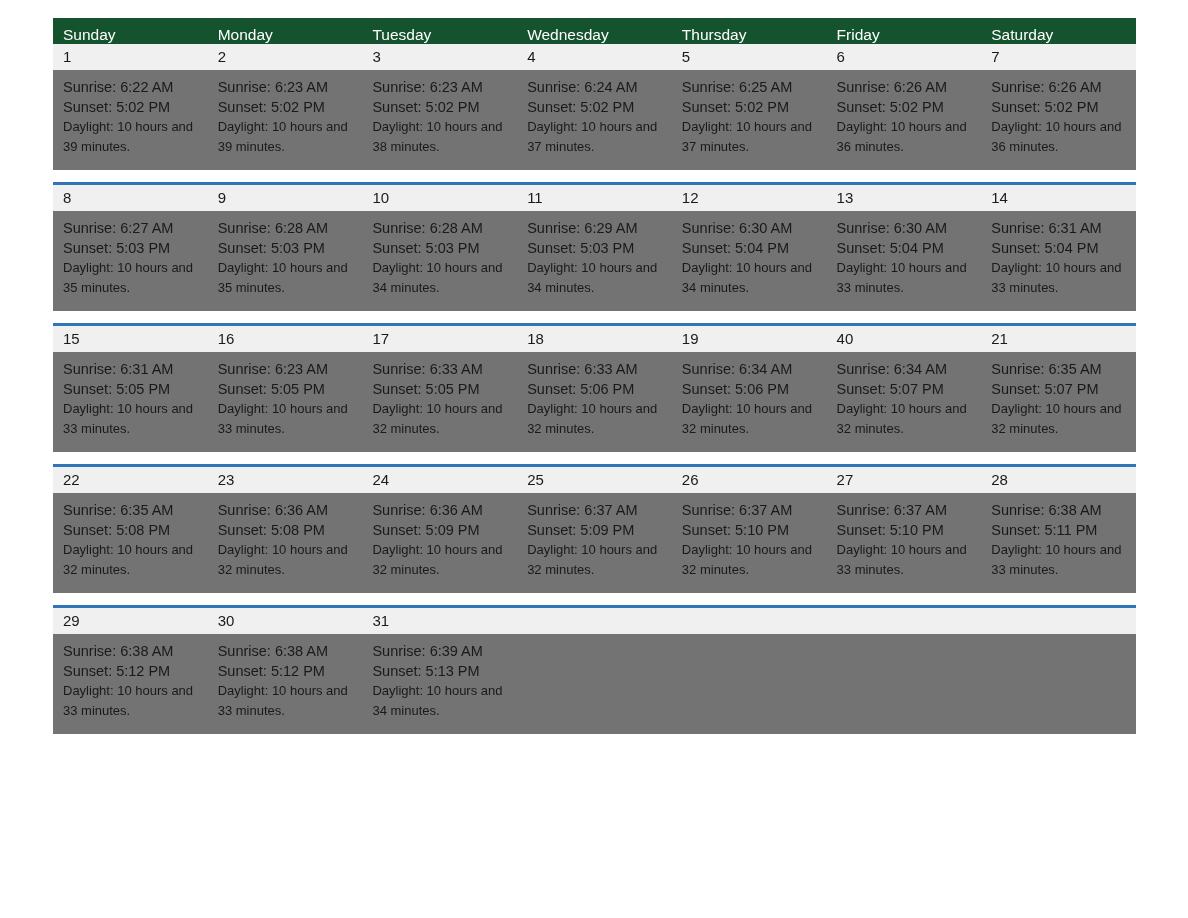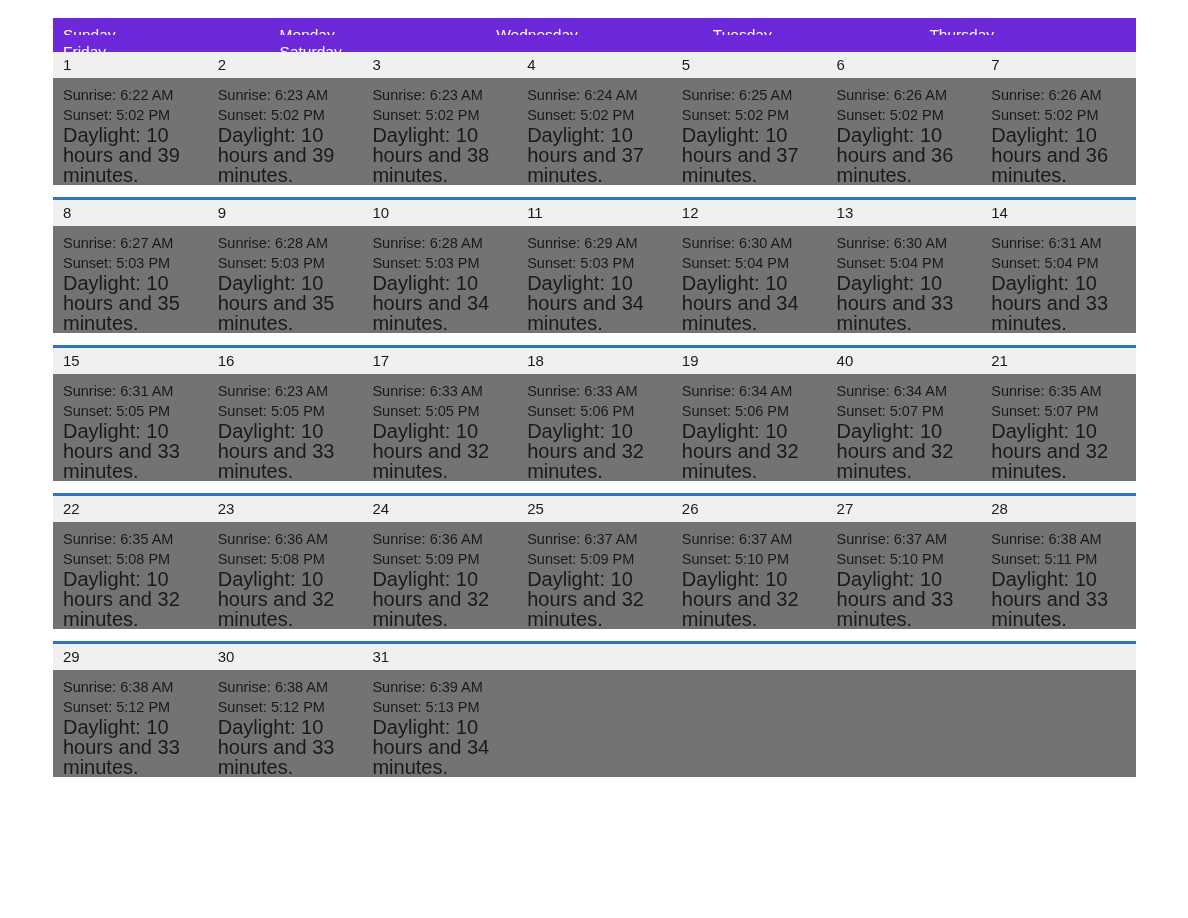--- a/index.html
+++ b/index.html
@@ -89,23 +89,23 @@
     white-space: nowrap;
   }
 
   
   .calendar {
     margin: 18px 52px 0 53px;
     width: 1083px;
   }
   .dow-row {
     display: grid;
-    grid-template-columns: repeat(5, 1fr);
-    background: #6d28d9;
-    height: 34px;
+    grid-template-columns: repeat(7, 1fr);
+    background: #14532d;
+    height: 26px;
   }
   .dow {
     color: #ffffff;
     font-size: 15.5px;
     line-height: 34px;
     padding-left: 10px;
     white-space: nowrap;
     overflow: hidden;
   }
 
@@ -139,38 +139,38 @@
     padding: 7px 8px 0 10px;
     box-sizing: border-box;
   }
   .cell .line {
     font-size: 14.5px;
     line-height: 20px;
     color: #1a1a1a;
     white-space: nowrap;
   }
   .cell .wrapline {
-    font-size: 20px;
+    font-size: 13px;
     line-height: 20px;
     color: #1a1a1a;
   }
 </style>
 </head>
 <body>
 
 <div class="page">
 
 
   <div class="calendar">
 
     <div class="dow-row">
       <div class="dow">Sunday</div>
       <div class="dow">Monday</div>
+      <div class="dow">Tuesday</div>
       <div class="dow">Wednesday</div>
-      <div class="dow">Tuesday</div>
       <div class="dow">Thursday</div>
       <div class="dow">Friday</div>
       <div class="dow">Saturday</div>
     </div>
 
     <div id="weeks-container">
         <div class="week">
           <div class="daterow">
             <div class="datenum">1</div>
             <div class="datenum">2</div>

